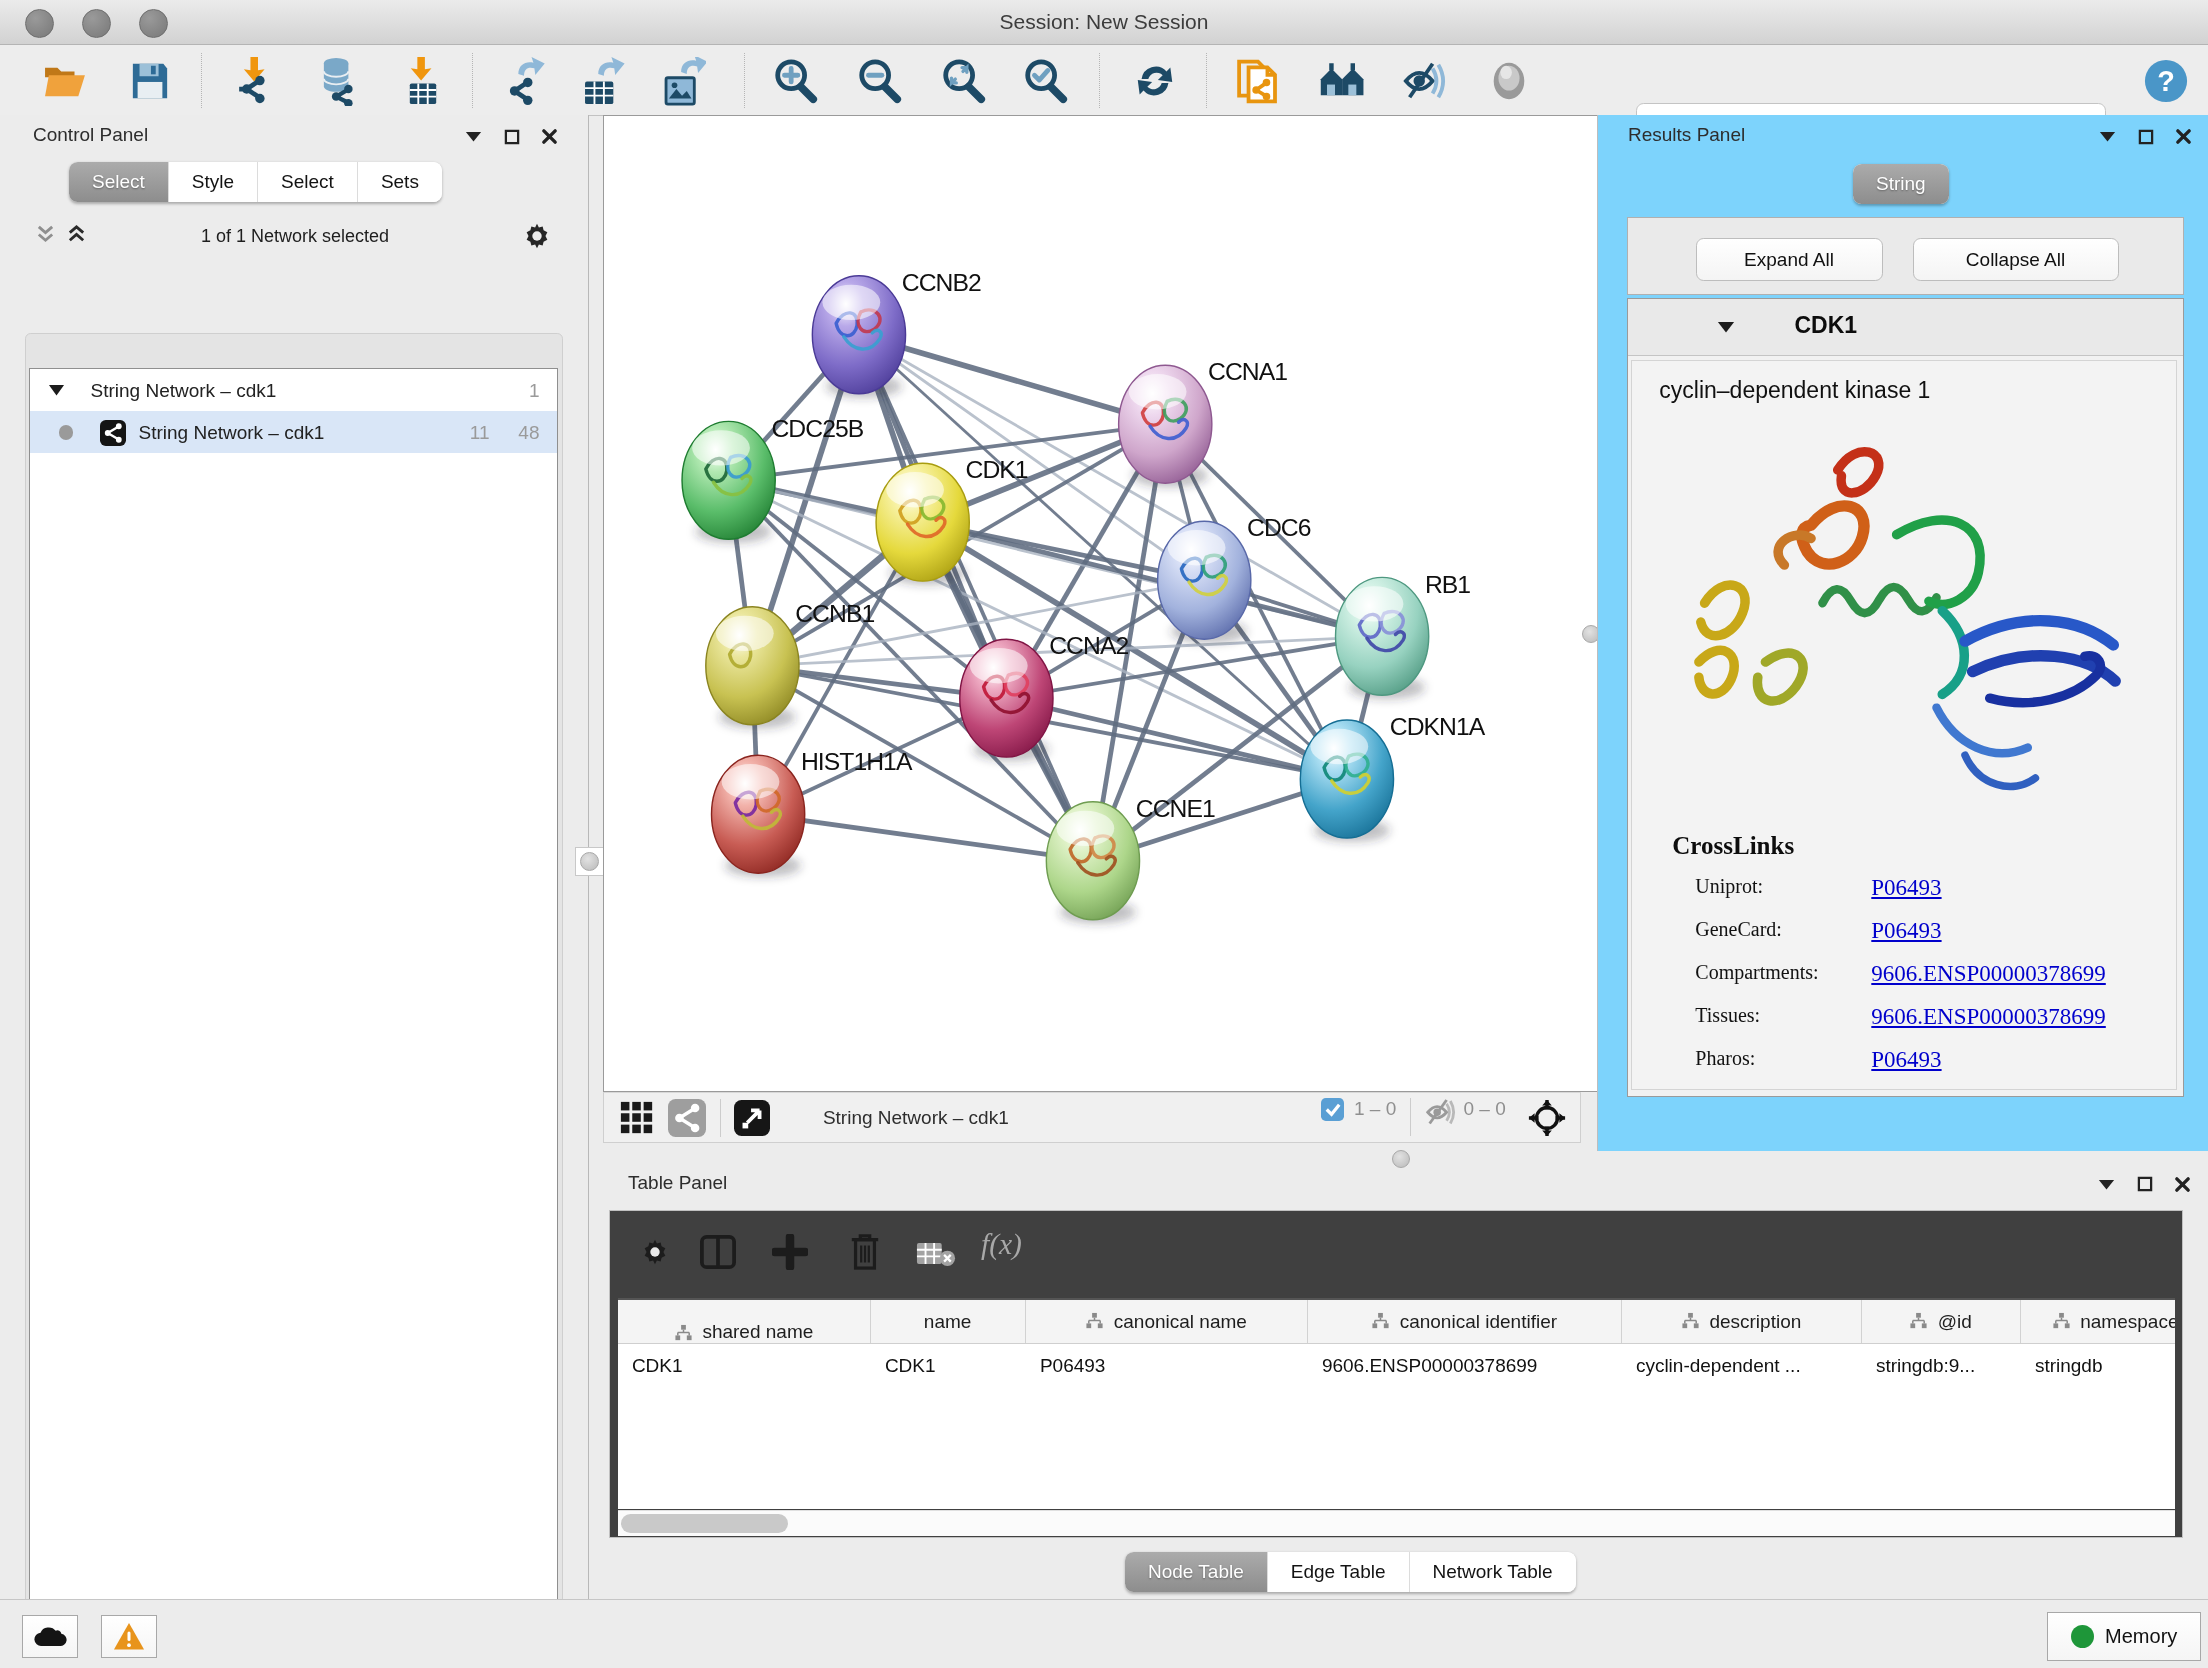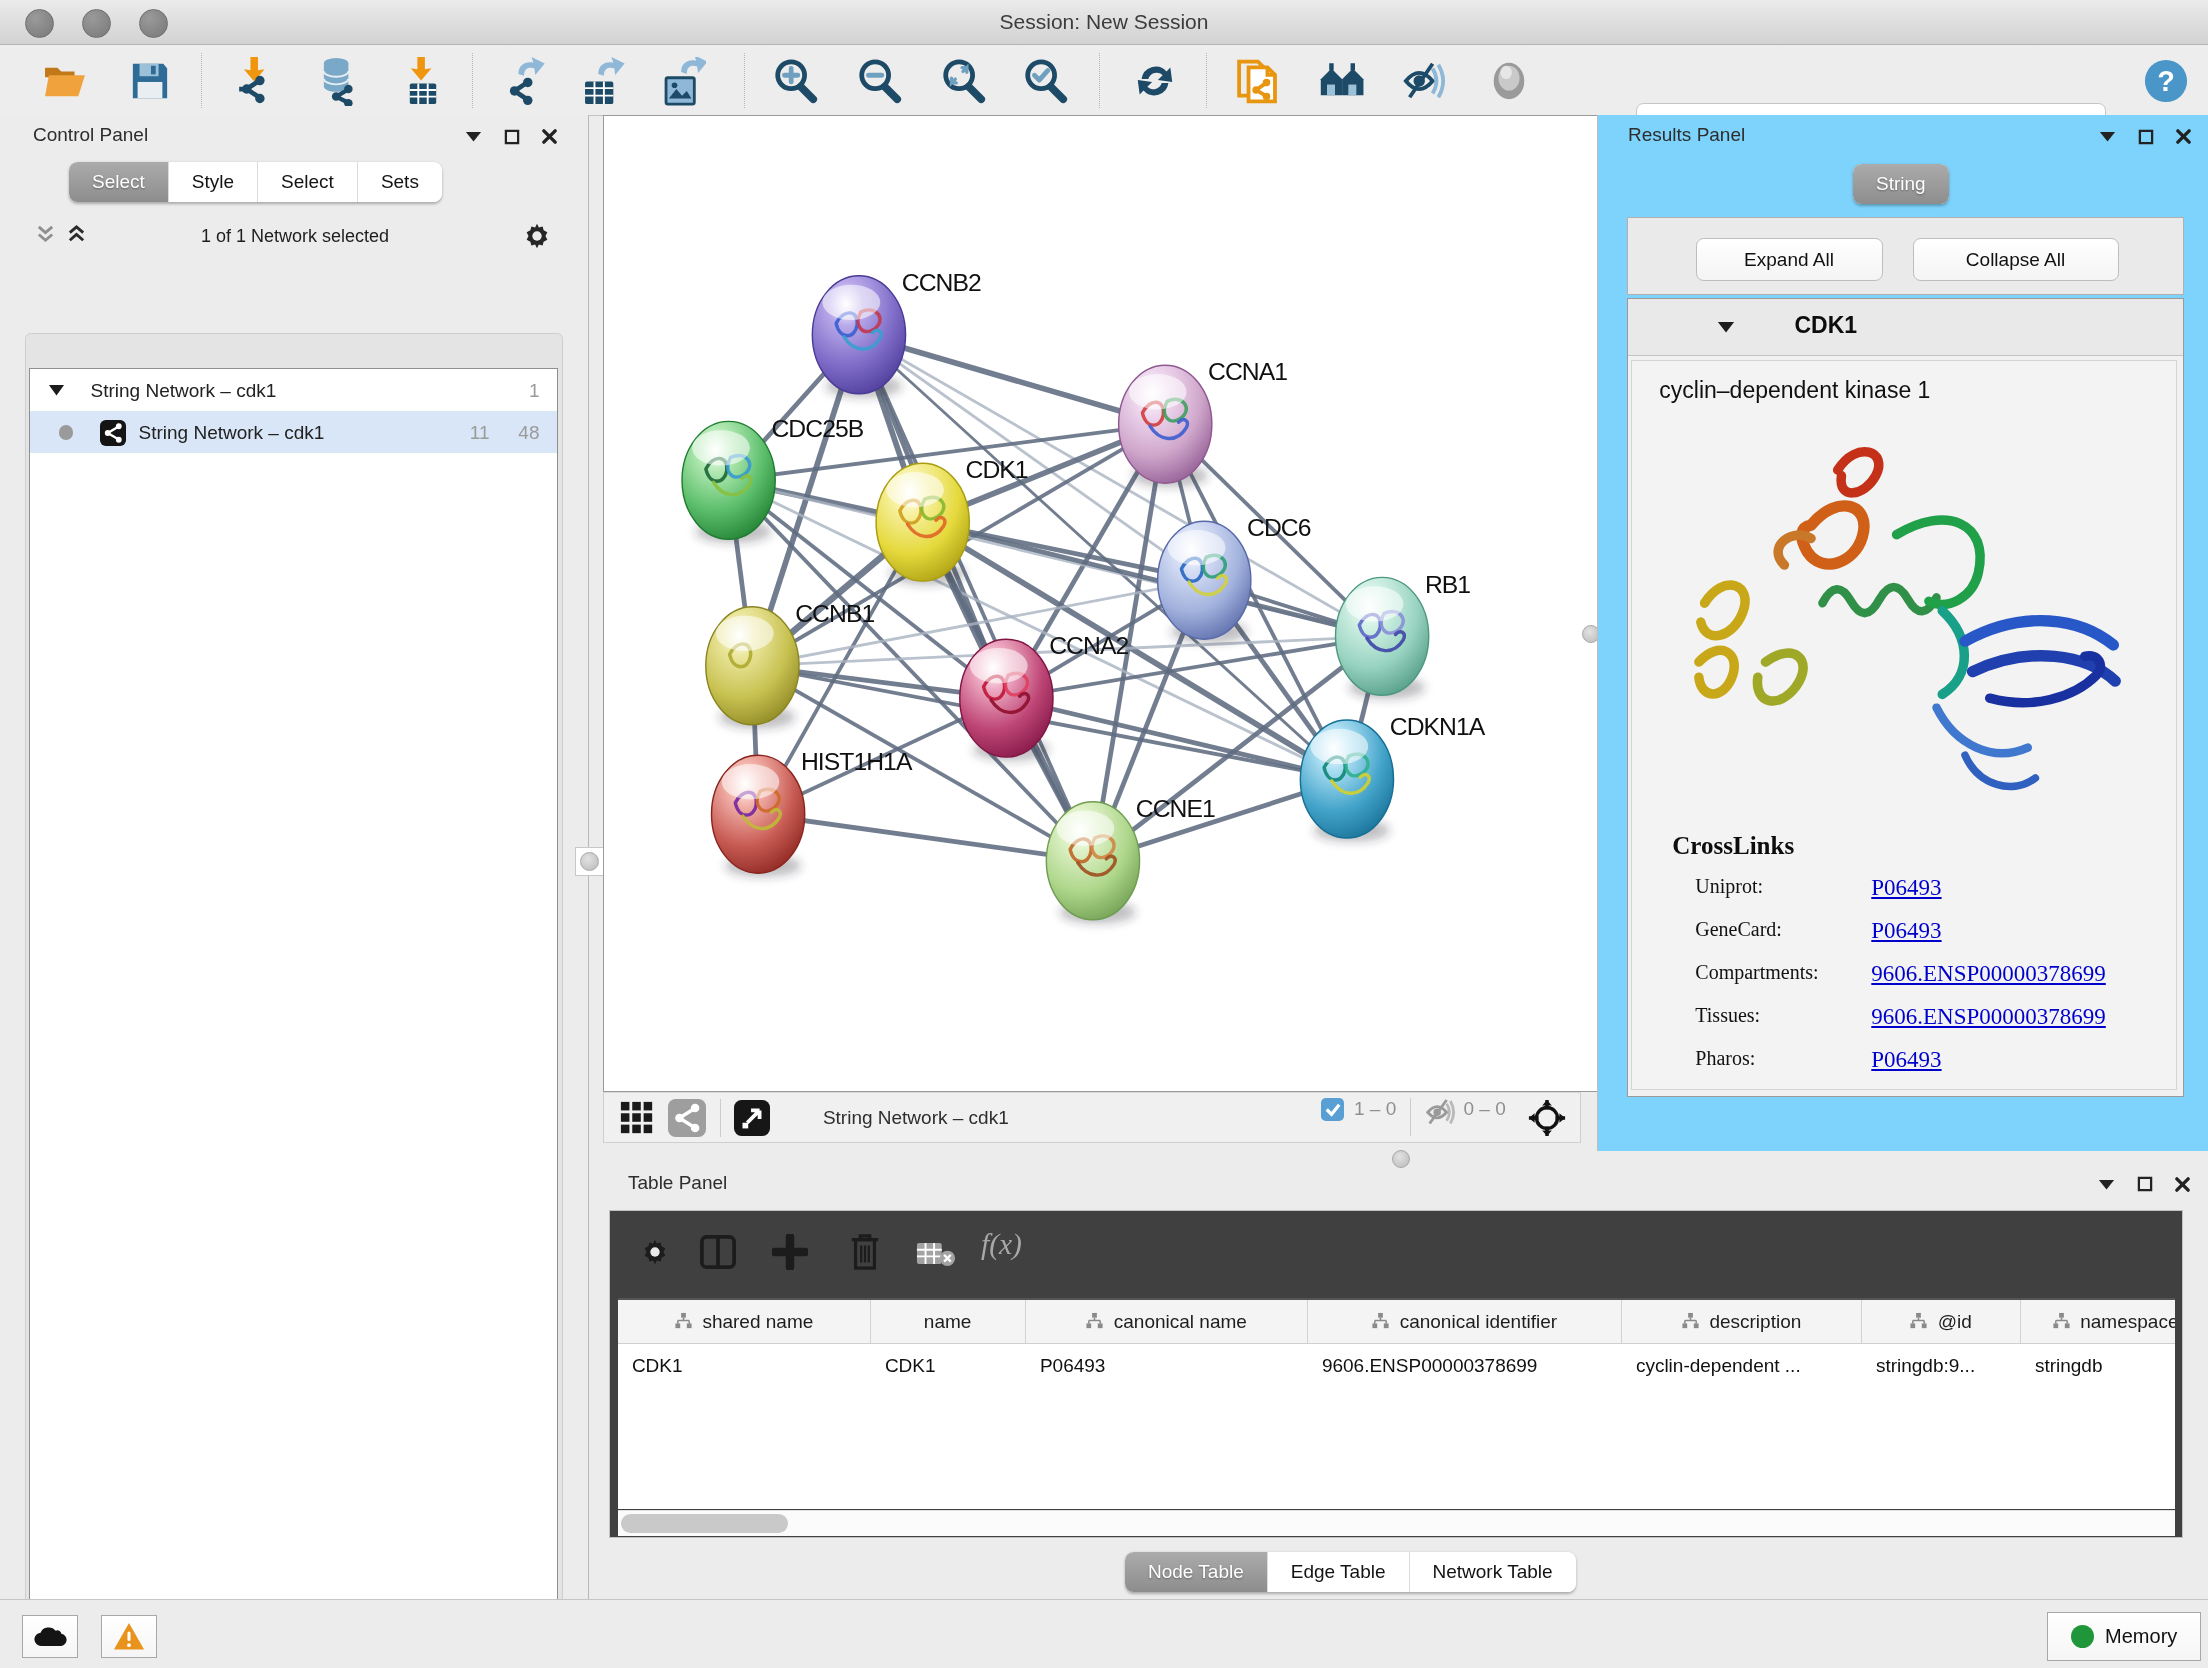--- a/index.html
+++ b/index.html
@@ -710,21 +710,21 @@
           <rect x="1" y="3" width="26" height="22" rx="2" fill="#a3a3a3"></rect>
           <g stroke="#fff" stroke-width="2">
             <path d="M1 10 h26 M1 17 h26 M10 3 v22 M19 3 v22"></path>
           </g>
           <circle cx="33" cy="19" r="8" fill="#a3a3a3"></circle>
           <path d="M29.5 15.5 l7 7 M36.5 15.5 l-7 7" stroke="#fff" stroke-width="2.4"></path>
         </svg>
       <div class="abs serif" style="left:371px;top:17px;font-size:29.5px;font-style:italic;color:#a8a8a8">f(x)</div>
       <div id="tbl" class="abs">
         <div id="thead">
-            <div class="th" style="width: 253px;">
+            <div class="th" style="width: 253px; align-items: flex-end;">
               <svg width="19" height="19" viewBox="0 0 20 20">
                 <rect x="7.5" y="1" width="5" height="5" fill="#8a8a8a"></rect>
                 <path d="M10 6 v3 M4 9 h12 M4 9 v3 M16 9 v3" stroke="#8a8a8a" stroke-width="1.6" fill="none"></path>
                 <rect x="1.5" y="12" width="5" height="5" fill="#8a8a8a"></rect>
                 <rect x="13.5" y="12" width="5" height="5" fill="#8a8a8a"></rect>
               </svg>
               <span>shared name</span>
             </div>
             <div class="th" style="width: 155px;">
               <span>name</span>

